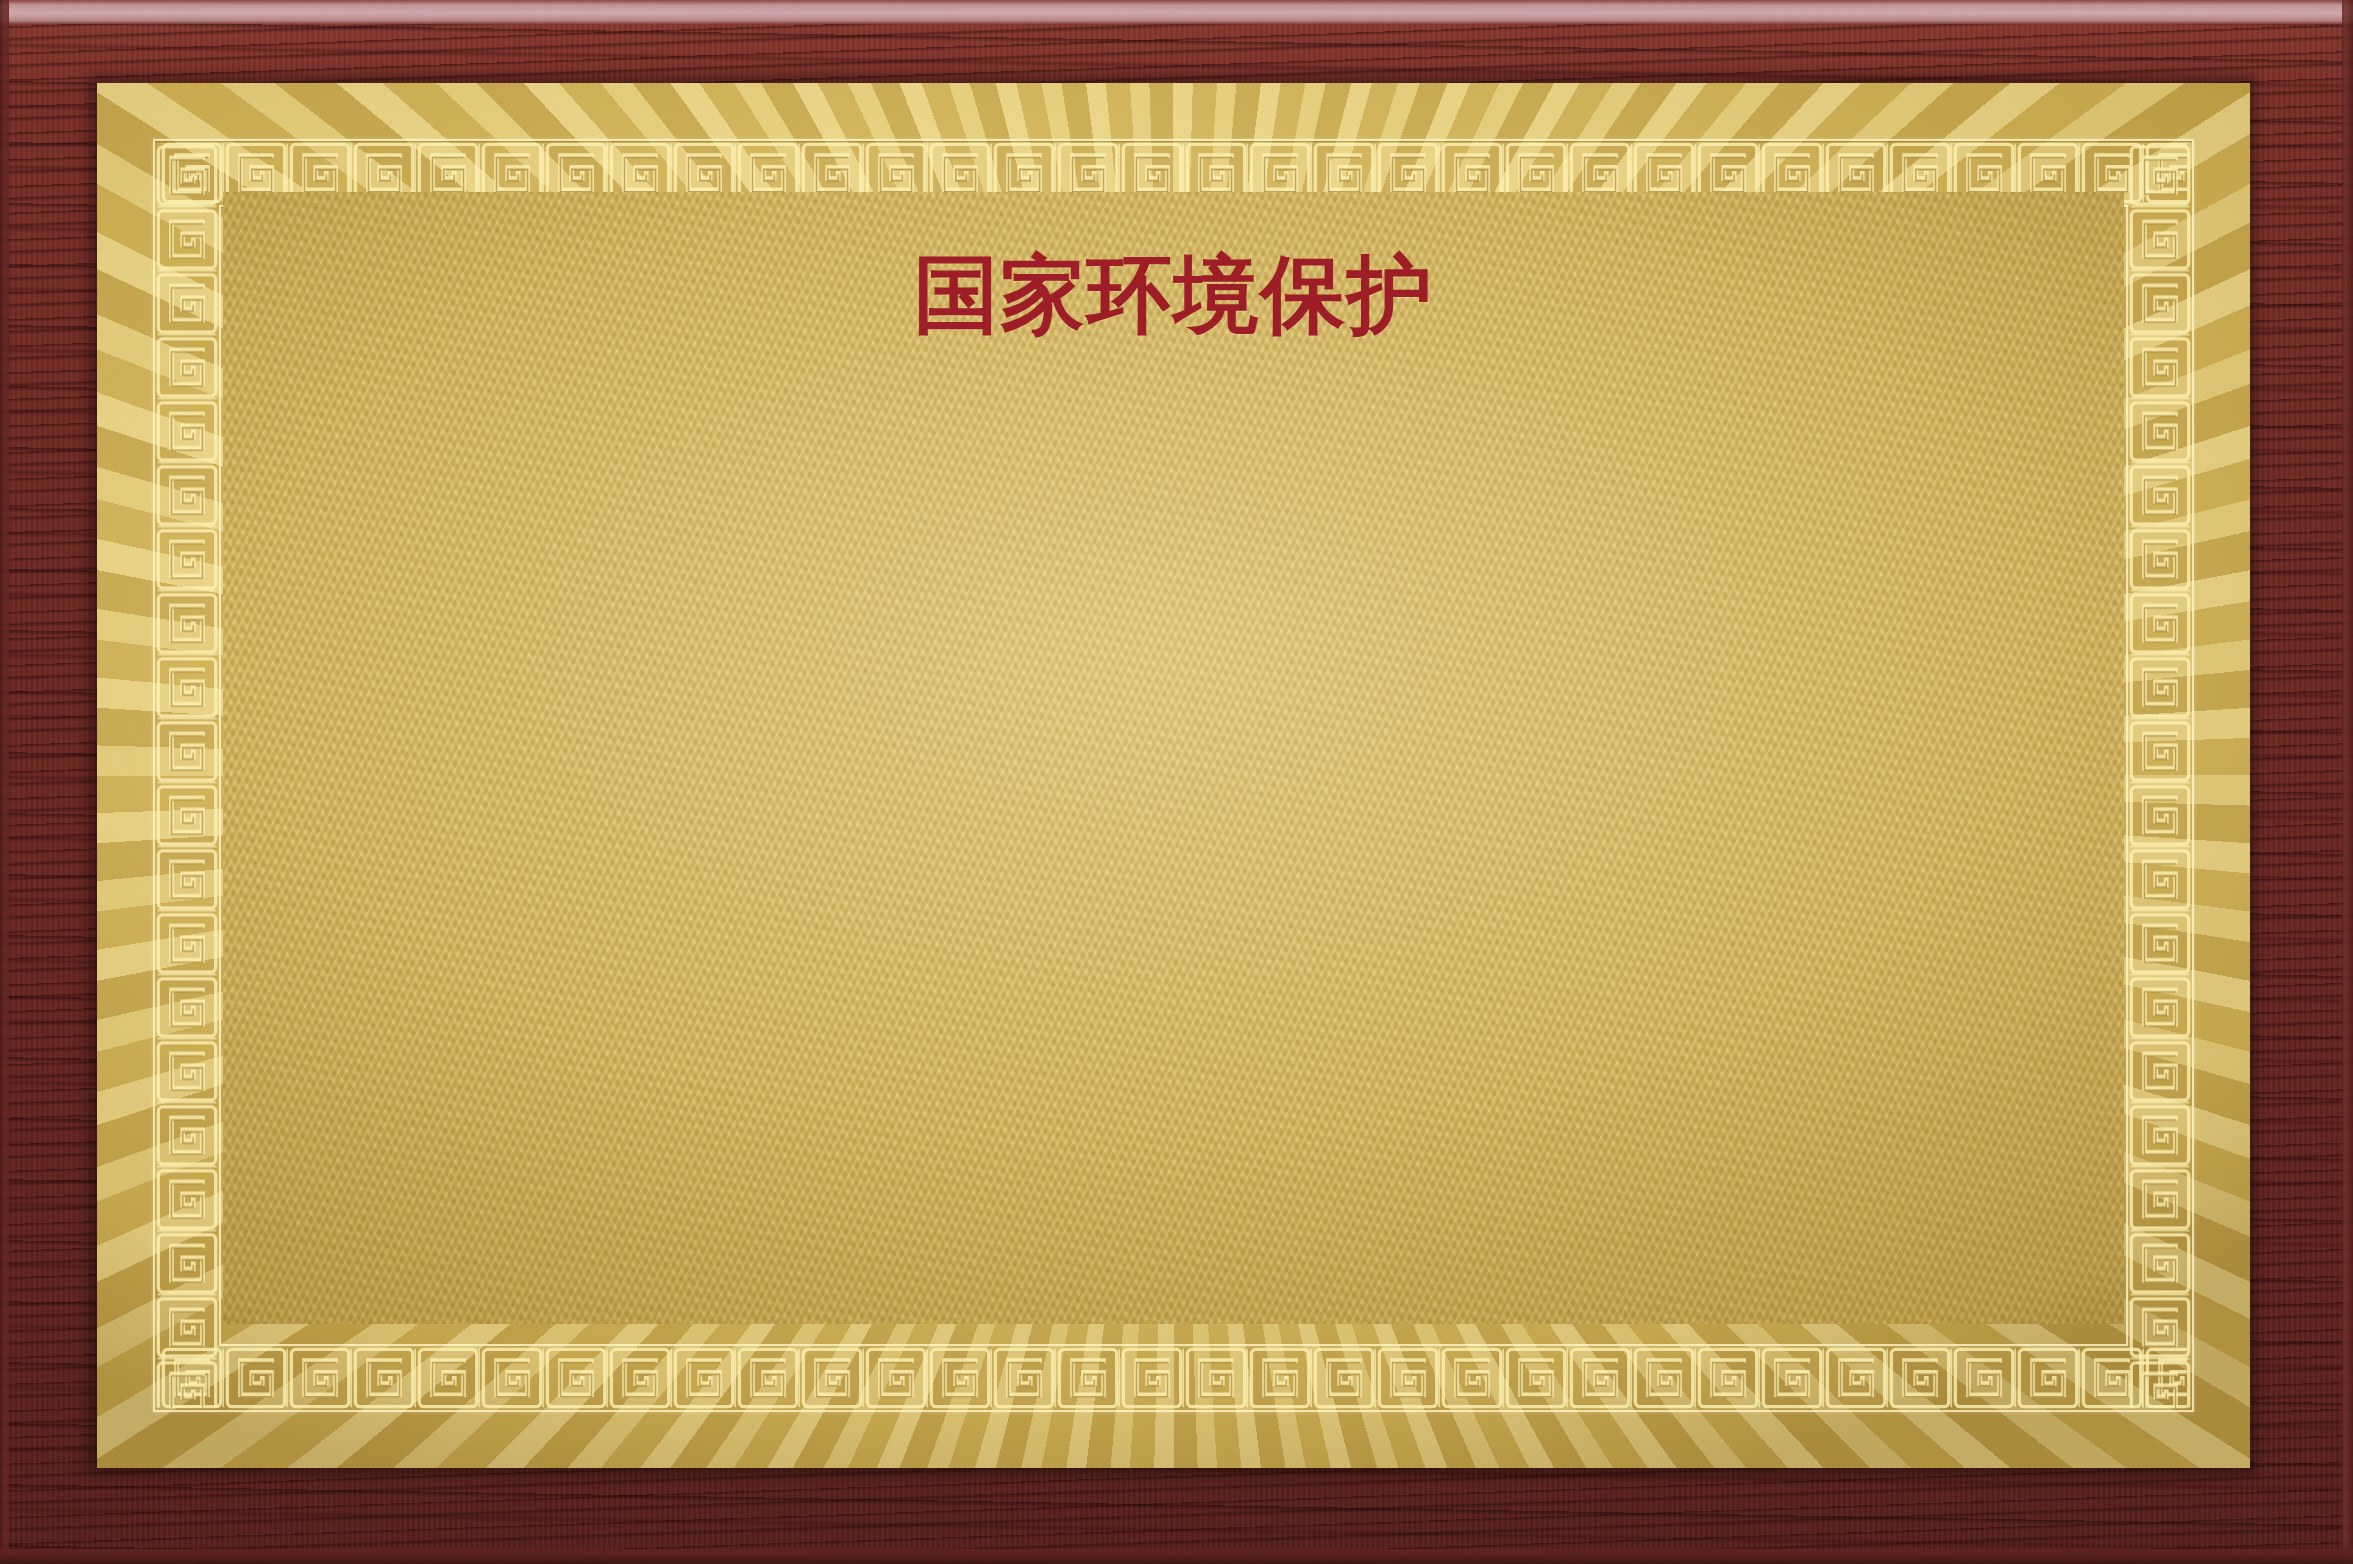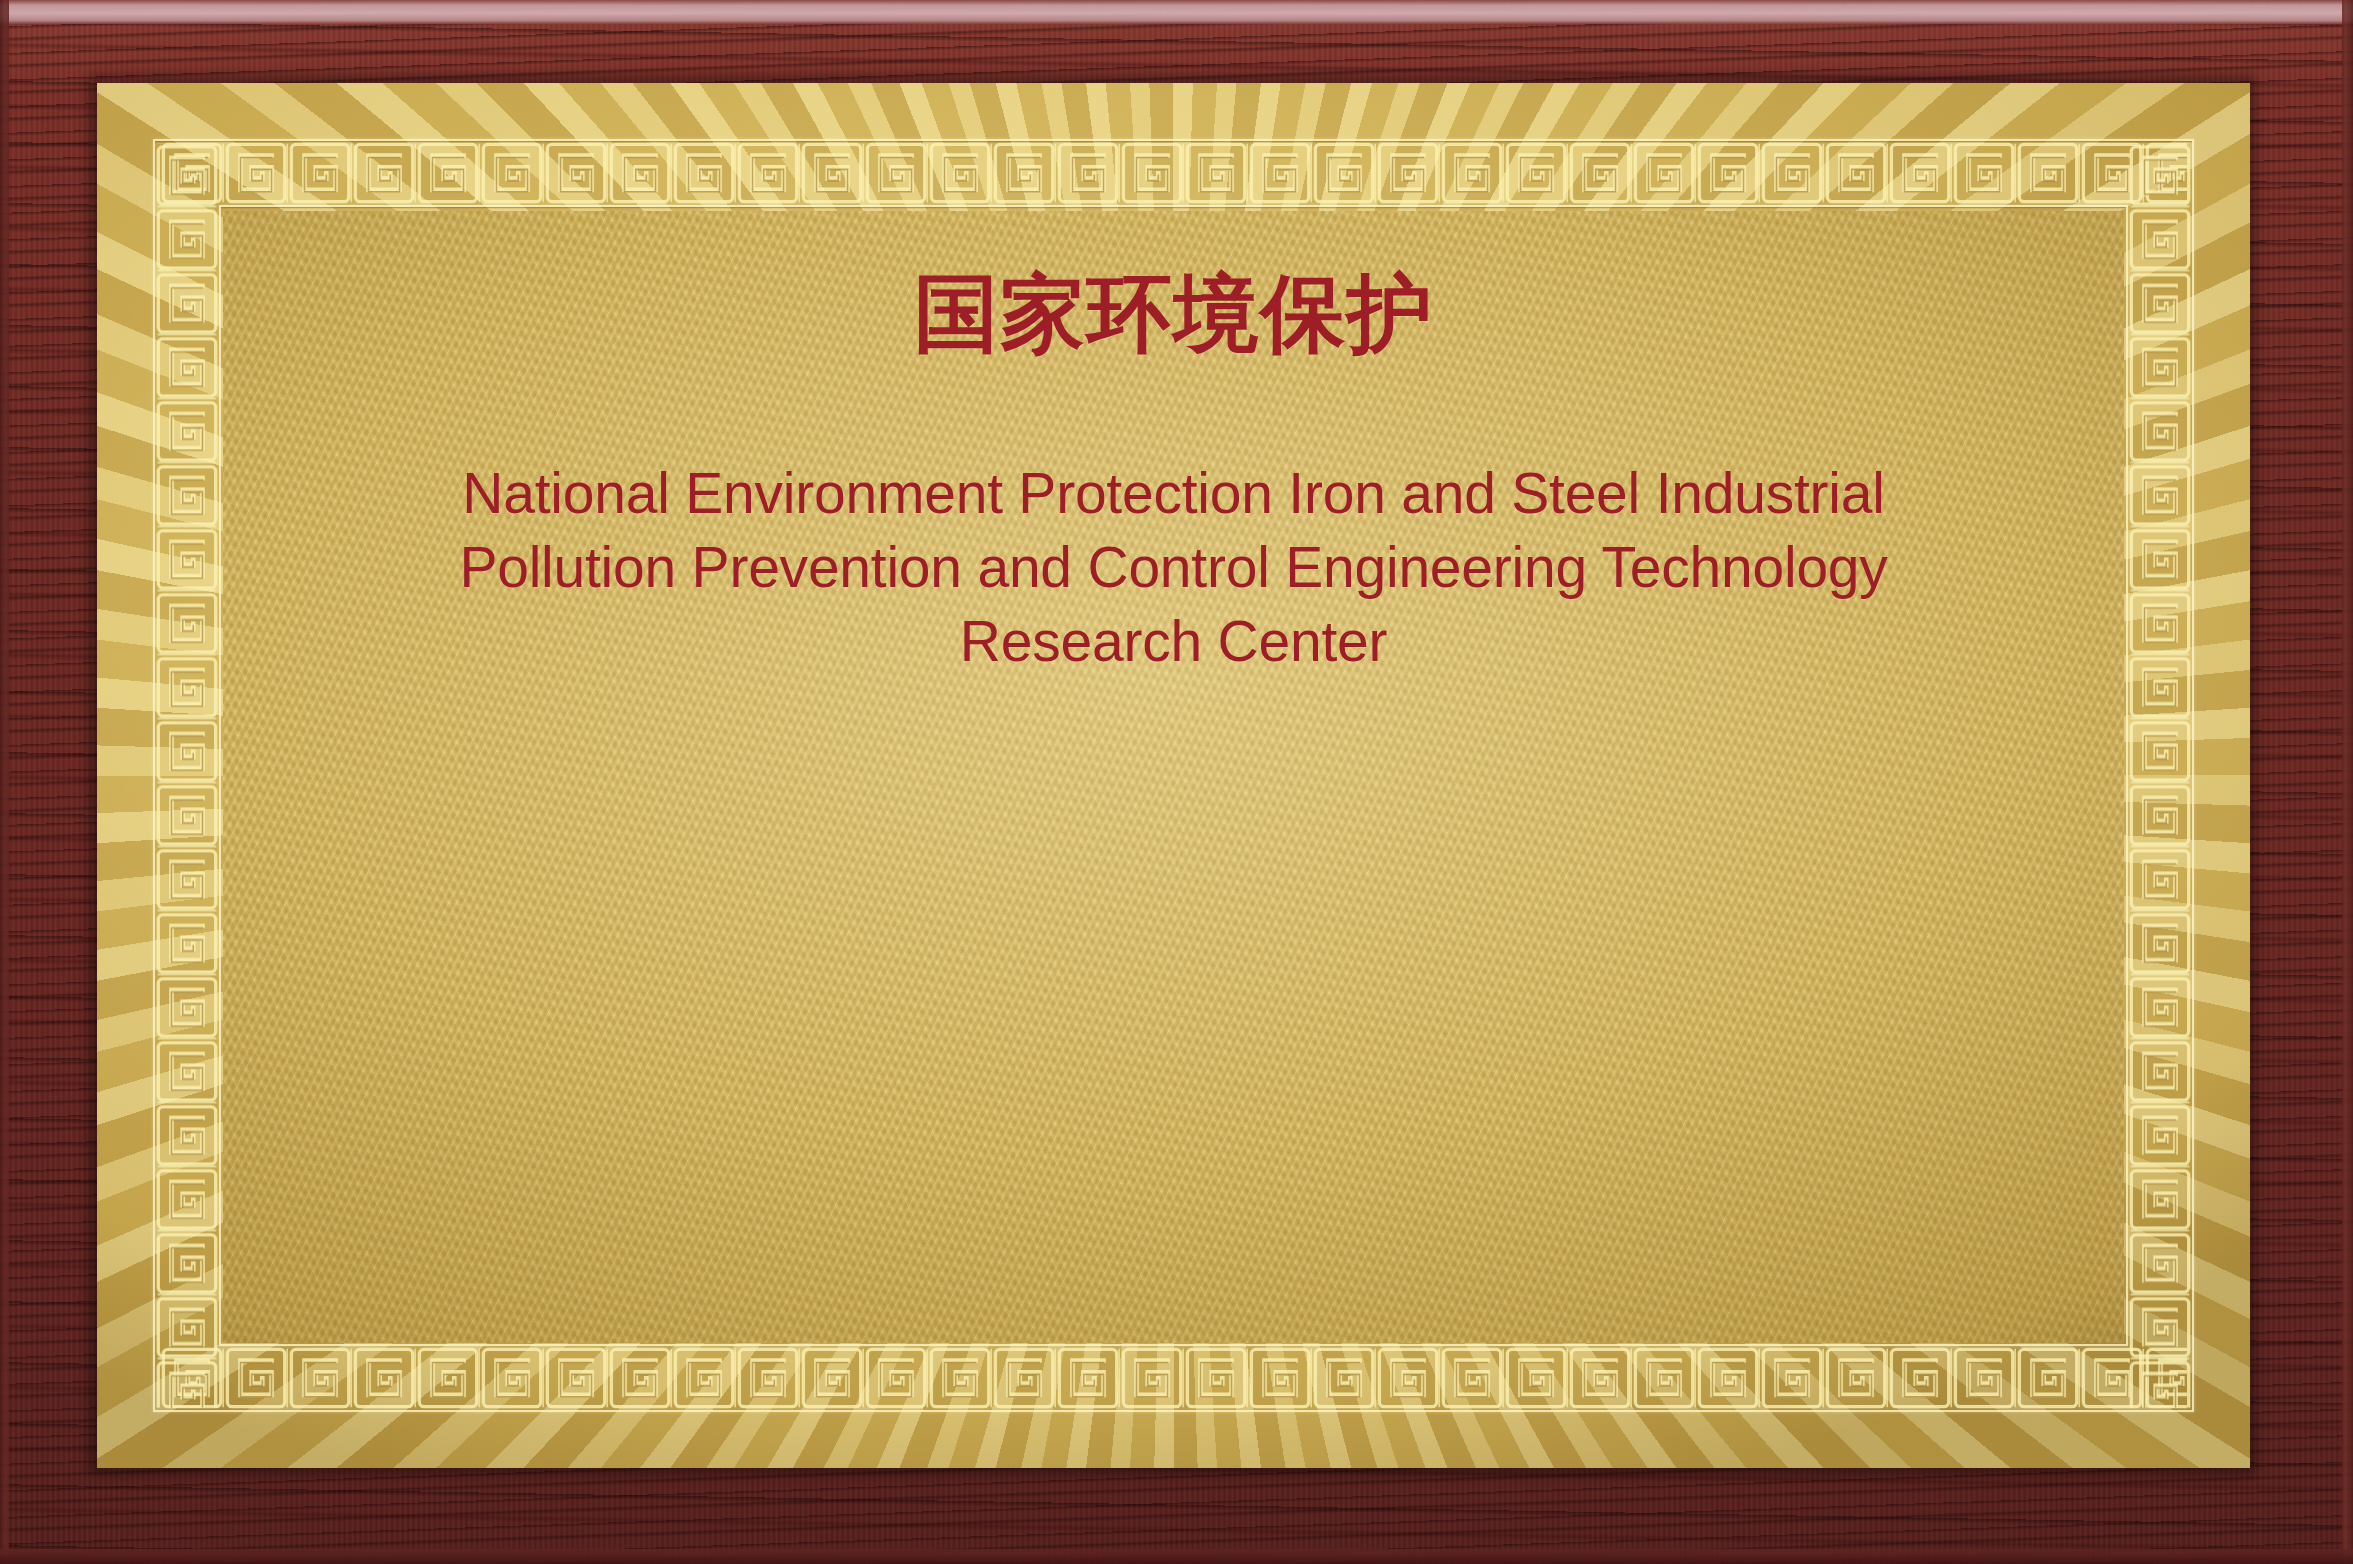--- a/index.html
+++ b/index.html
@@ -134,21 +134,21 @@
 
   .key-band { position: absolute; overflow: hidden; }
   #key-top    { left: 0;   top: 2px;     width: 2041px; height: 64px; }
   #key-bottom { left: 0;   bottom: 2px;  width: 2041px; height: 64px; }
   #key-left   { left: 2px; top: 0;       width: 64px;   height: 1273px; }
   #key-right  { right: 2px;top: 0;       width: 64px;   height: 1273px; }
 
   
   #inner-panel {
     position: absolute;
-    left: 126px; top: 128px;
+    left: 126px; top: 109px;
     width: 1901px; height: 1132px;
     overflow: hidden;
     background:
       repeating-linear-gradient(117deg,
         rgba(255,246,198,0.22) 0px, rgba(255,246,198,0.00) 2px,
         rgba(140,104,26,0.16) 4px, rgba(140,104,26,0.00) 6.6px),
       repeating-linear-gradient(63deg,
         rgba(255,243,190,0.18) 0px, rgba(255,243,190,0.00) 2.7px,
         rgba(132,96,22,0.14) 4.7px, rgba(132,96,22,0.00) 8px),
       repeating-linear-gradient(11deg,
@@ -287,24 +287,19 @@
     </div>
 
     <div id="inner-panel">
       <div id="panel-vignette"></div>
 
       <div id="text-block">
 
         <div class="zh-line" id="zh-line-1">国家环境保护</div>
 
 
-        <div id="en-block">
-          <span class="en-line">National Environment Protection Iron and Steel Industrial</span>
-          <span class="en-line">Pollution Prevention and Control Engineering Technology</span>
-          <span class="en-line">Research Center</span>
-        </div>
 
       </div>
     </div>
 
   </div>
 </div>
 
 
 </body></html>

